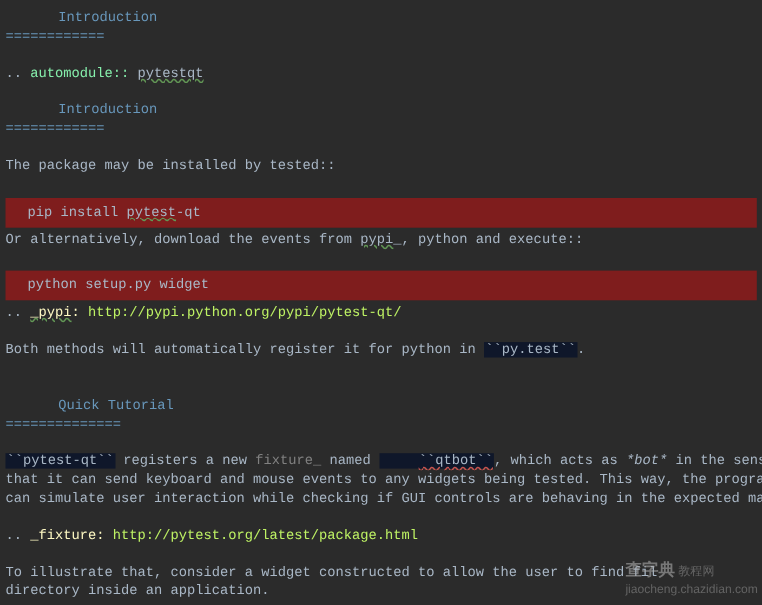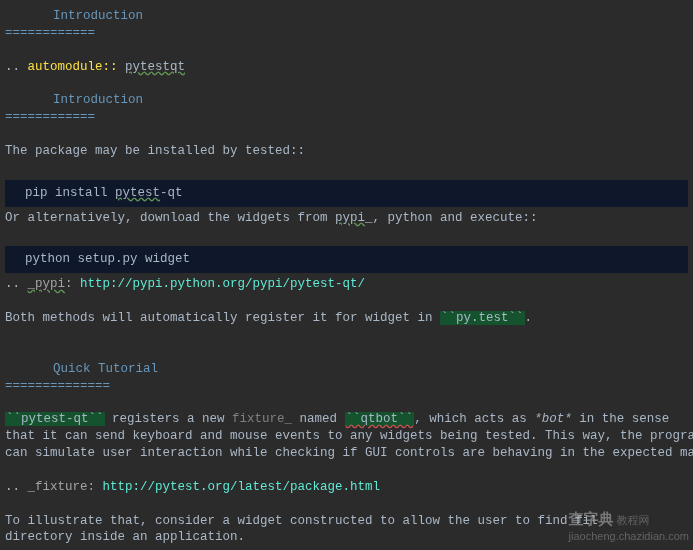--- a/index.html
+++ b/index.html
@@ -17,47 +17,48 @@
     position: relative;
   }
   .heading {
     color: #6897bb;
     margin-left: 48px;
   }
   .heading-underline {
     color: #6897bb;
   }
   .directive {
-    color: #fde047;
+    color: #86efac;
   }
   .typo {
     text-decoration: underline;
     text-decoration-style: wavy;
     text-decoration-color: #629755;
   }
   .typo-red {
     text-decoration: underline;
     text-decoration-style: wavy;
     text-decoration-color: #c75450;
+    padding-left: 35px;
   }
   .code-block {
-    background: #0f172a;
+    background: #7f1d1d;
     margin: 3px 0;
     padding: 5px 0 5px 20px;
     color: #a9b7c6;
   }
   .link-name {
-    color: #a3a3a3;
+    color: #fef9c3;
     font-family: Liberation Mono, monospace;
   }
   .link-url {
-    color: #5eead4;
+    color: #bef264;
   }
   .literal-bg {
-    background: #14532d;
+    background: #0f172a;
     padding: 0 1px;
   }
   .field-name {
     color: #808080;
   }
   .emphasis {
     font-style: italic;
   }
   .line { white-space: pre; }
   .watermark {
@@ -78,26 +79,26 @@
 <div class="line"><span class="heading-underline">============</span></div>
 <div class="line">&nbsp;</div>
 <div class="line"><span>.. </span><span class="directive">automodule::</span><span> </span><span class="typo">pytestqt</span></div>
 <div class="line">&nbsp;</div>
 <div class="line"><span class="heading">Introduction</span></div>
 <div class="line"><span class="heading-underline">============</span></div>
 <div class="line">&nbsp;</div>
 <div class="line">The package may be installed by tested::</div>
 <div class="line">&nbsp;</div>
 <div class="code-block"><span>pip install </span><span class="typo">pytest</span><span>-qt</span></div>
-<div class="line"><span>Or alternatively, download the widgets from </span><span class="typo">pypi</span><span>_</span><span>, python and execute::</span></div>
+<div class="line"><span>Or alternatively, download the events from </span><span class="typo">pypi</span><span>_</span><span>, python and execute::</span></div>
 <div class="line">&nbsp;</div>
 <div class="code-block">python setup.py widget</div>
 <div class="line"><span>.. </span><span class="link-name typo">_pypi</span><span class="link-name">: </span><span class="link-url">http://pypi.python.org/pypi/pytest-qt/</span></div>
 <div class="line">&nbsp;</div>
-<div class="line"><span>Both methods will automatically register it for widget in </span><span class="literal-bg">``py.test``</span><span>.</span></div>
+<div class="line"><span>Both methods will automatically register it for python in </span><span class="literal-bg">``py.test``</span><span>.</span></div>
 <div class="line">&nbsp;</div>
 <div class="line">&nbsp;</div>
 <div class="line"><span class="heading">Quick Tutorial</span></div>
 <div class="line"><span class="heading-underline">==============</span></div>
 <div class="line">&nbsp;</div>
 <div class="line"><span class="literal-bg">``pytest-qt``</span><span> registers a new </span><span class="field-name">fixture</span><span class="field-name">_</span><span> named </span><span class="literal-bg"><span class="typo-red">``qtbot``</span></span><span>, which acts as </span><span class="emphasis">*bot*</span><span> in the sense</span></div>
 <div class="line">that it can send keyboard and mouse events to any widgets being tested. This way, the programmer</div>
 <div class="line">can simulate user interaction while checking if GUI controls are behaving in the expected manner.</div>
 <div class="line">&nbsp;</div>
 <div class="line"><span>.. </span><span class="link-name">_fixture: </span><span class="link-url">http://pytest.org/latest/package.html</span></div>

